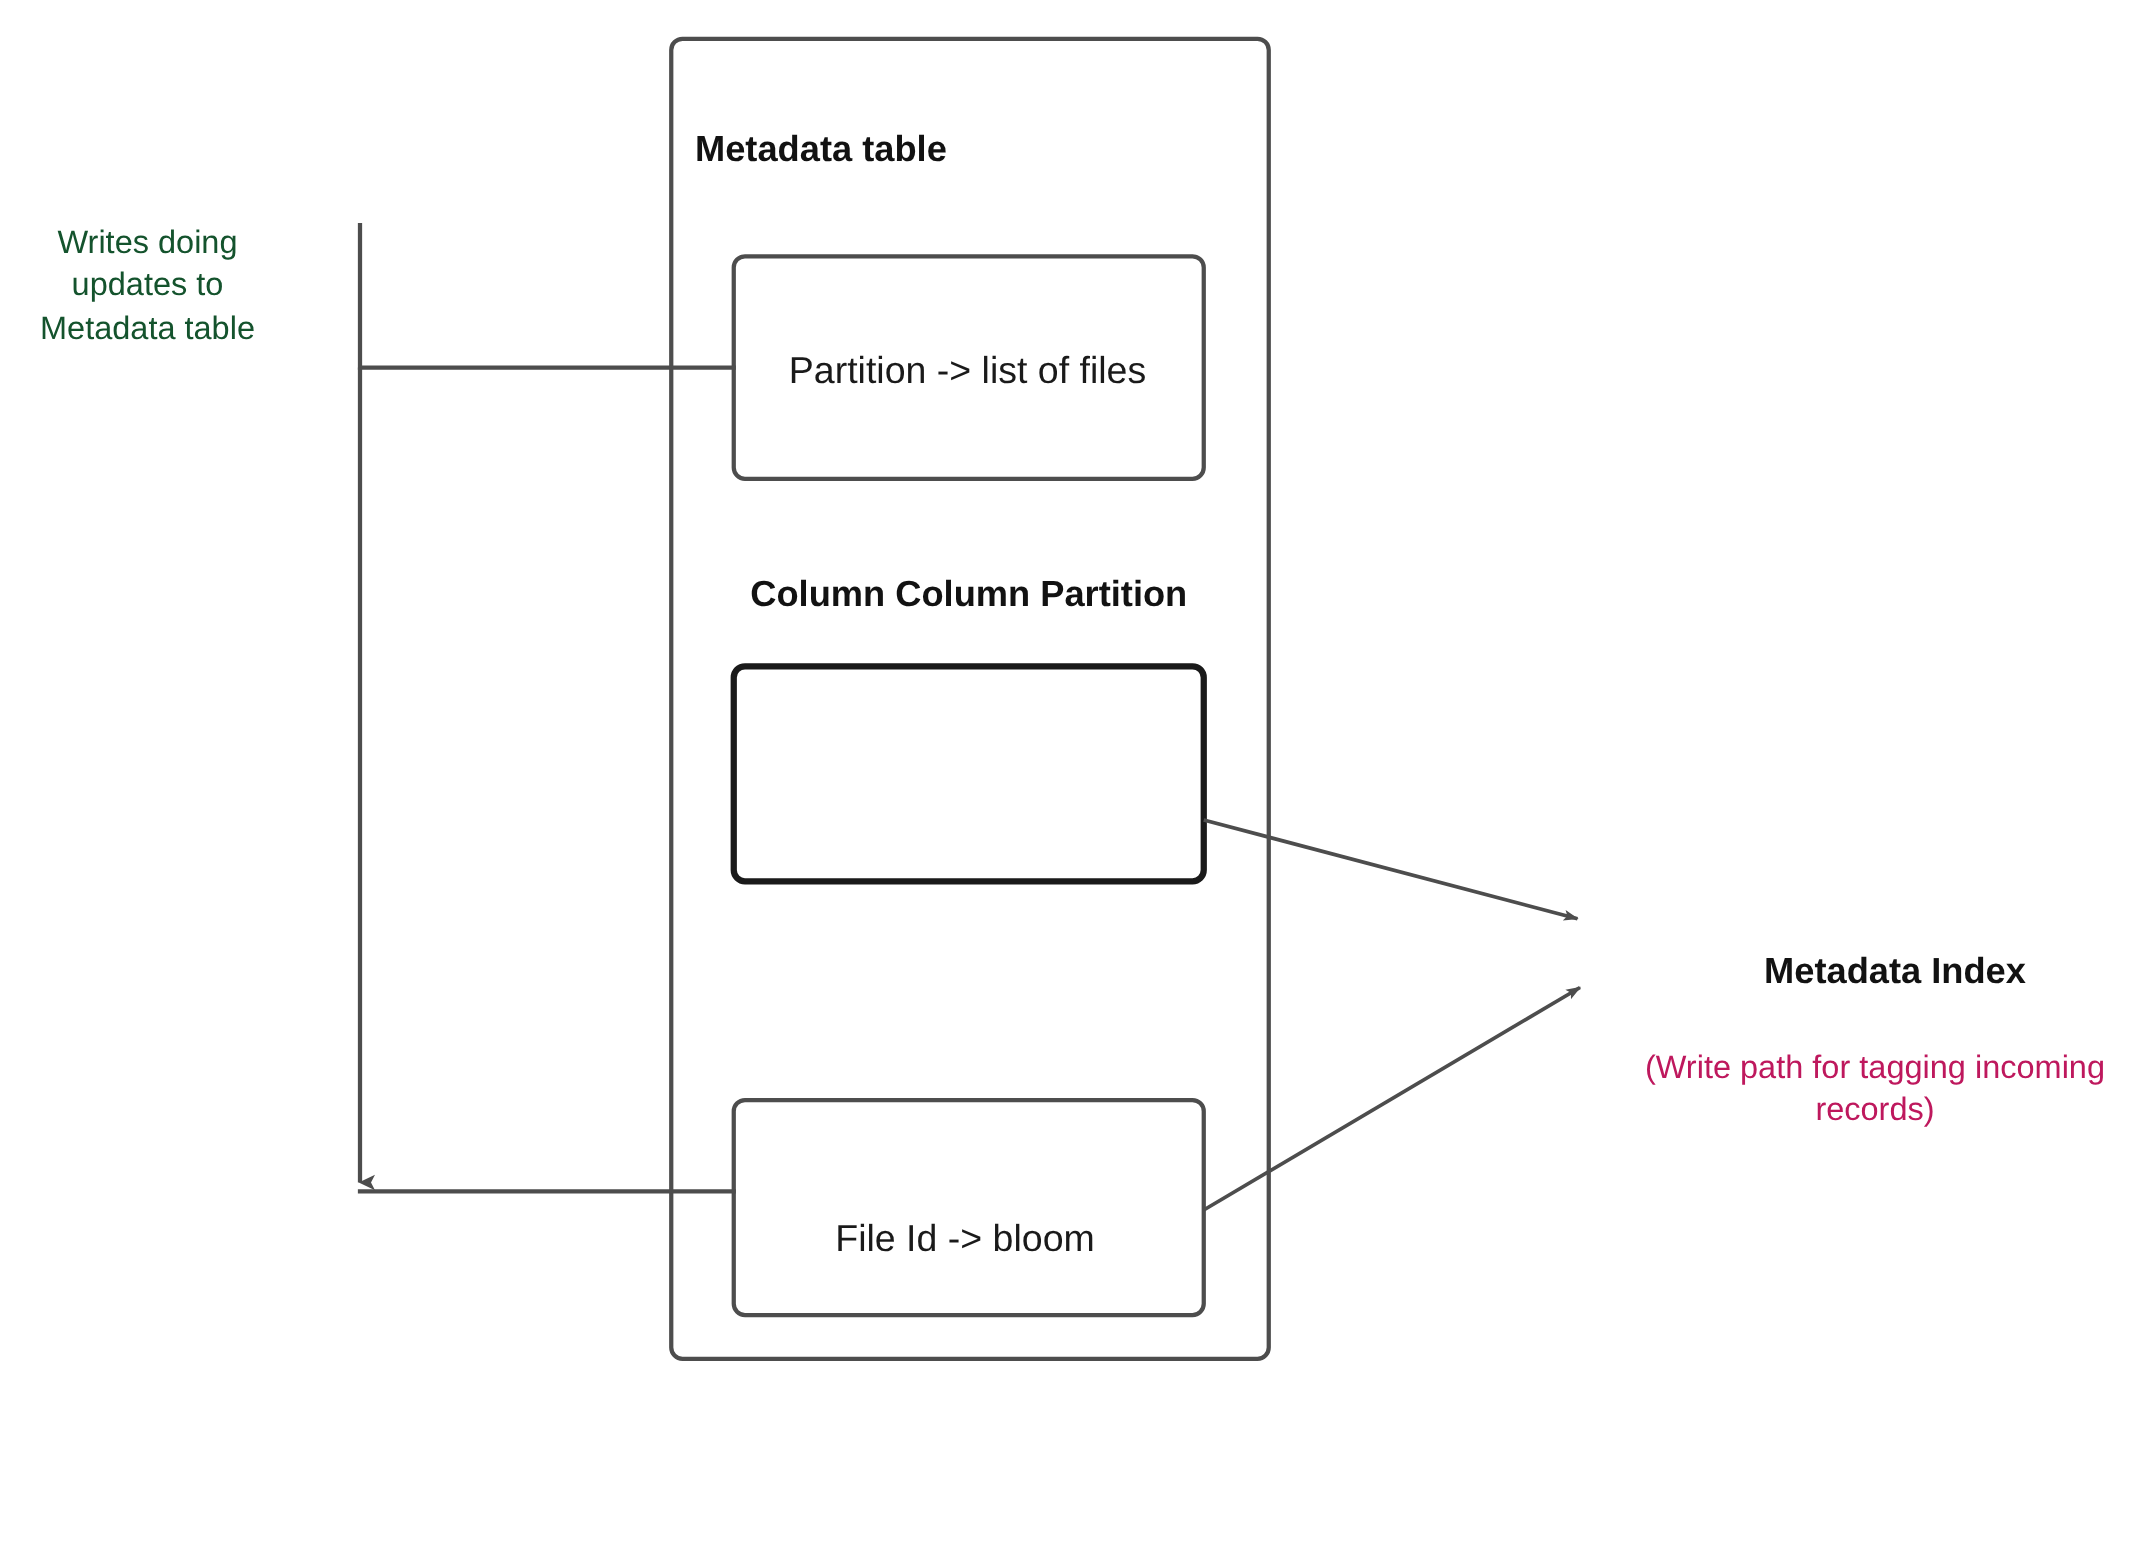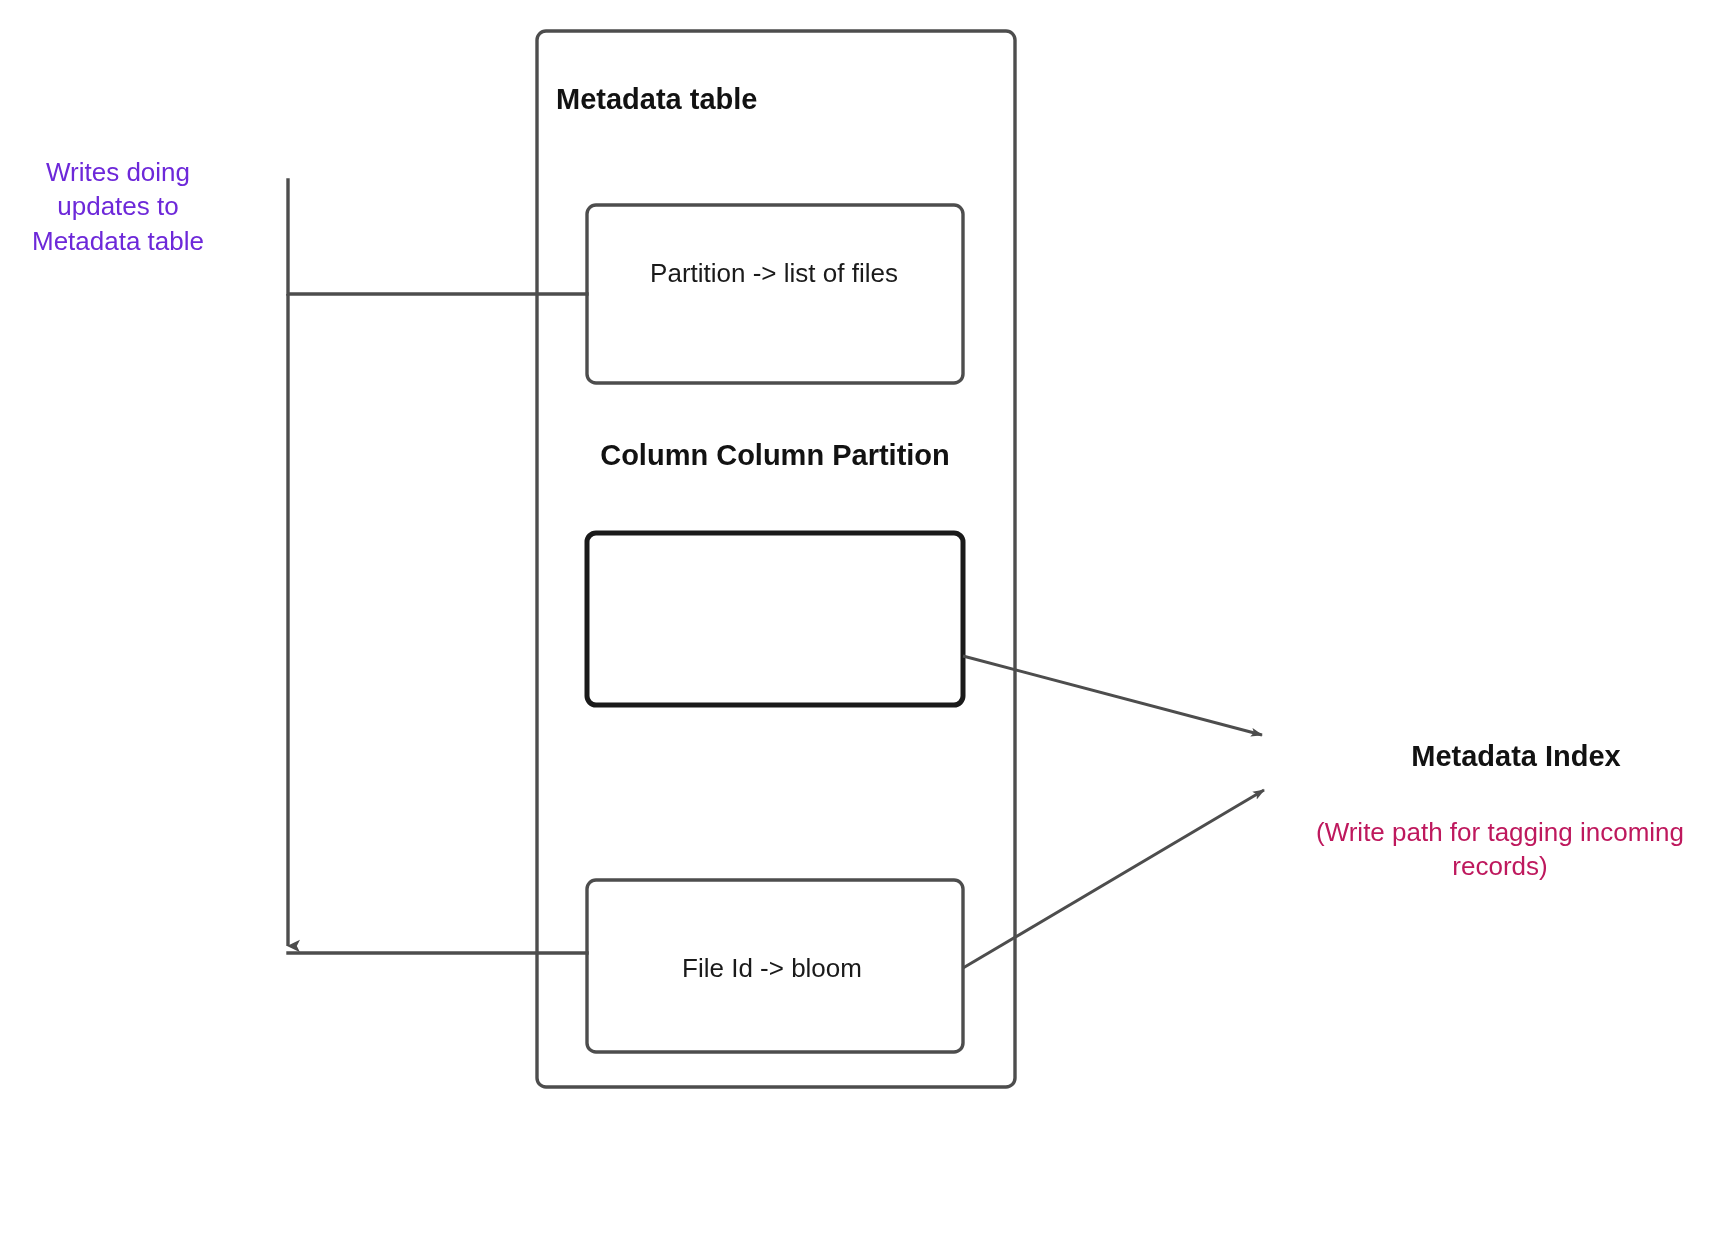--- a/index.html
+++ b/index.html
@@ -24,28 +24,29 @@
     top: 0;
     width: 1718px;
     height: 1244px;
     pointer-events: none;
   }
   .txt {
     position: absolute;
     text-align: center;
     line-height: 1.32;
     white-space: pre-wrap;
+    margin-top: 21px;
   }
   
   #writes-label {
     left: 8px;
     top: 155px;
     width: 220px;
     font-size: 26px;
-    color: #6d28d9;
+    color: #14532d;
   }
   
   #metadata-table-title {
     left: 556px;
     top: 80px;
     width: 420px;
     text-align: left;
     font-size: 29px;
     font-weight: bold;
     color: #121212;
@@ -67,21 +68,21 @@
     top: 436px;
     width: 380px;
   }
   #bloom-filter-heading {
     left: 585px;
     top: 786px;
     width: 380px;
   }
   
   .box-label {
-    font-size: 26px;
+    font-size: 30px;
     color: #1a1a1a;
     line-height: 1.35;
   }
   #files-box-label {
     left: 588px;
     top: 256px;
     width: 372px;
   }
   #colstats-box-label {
     left: 588px;

